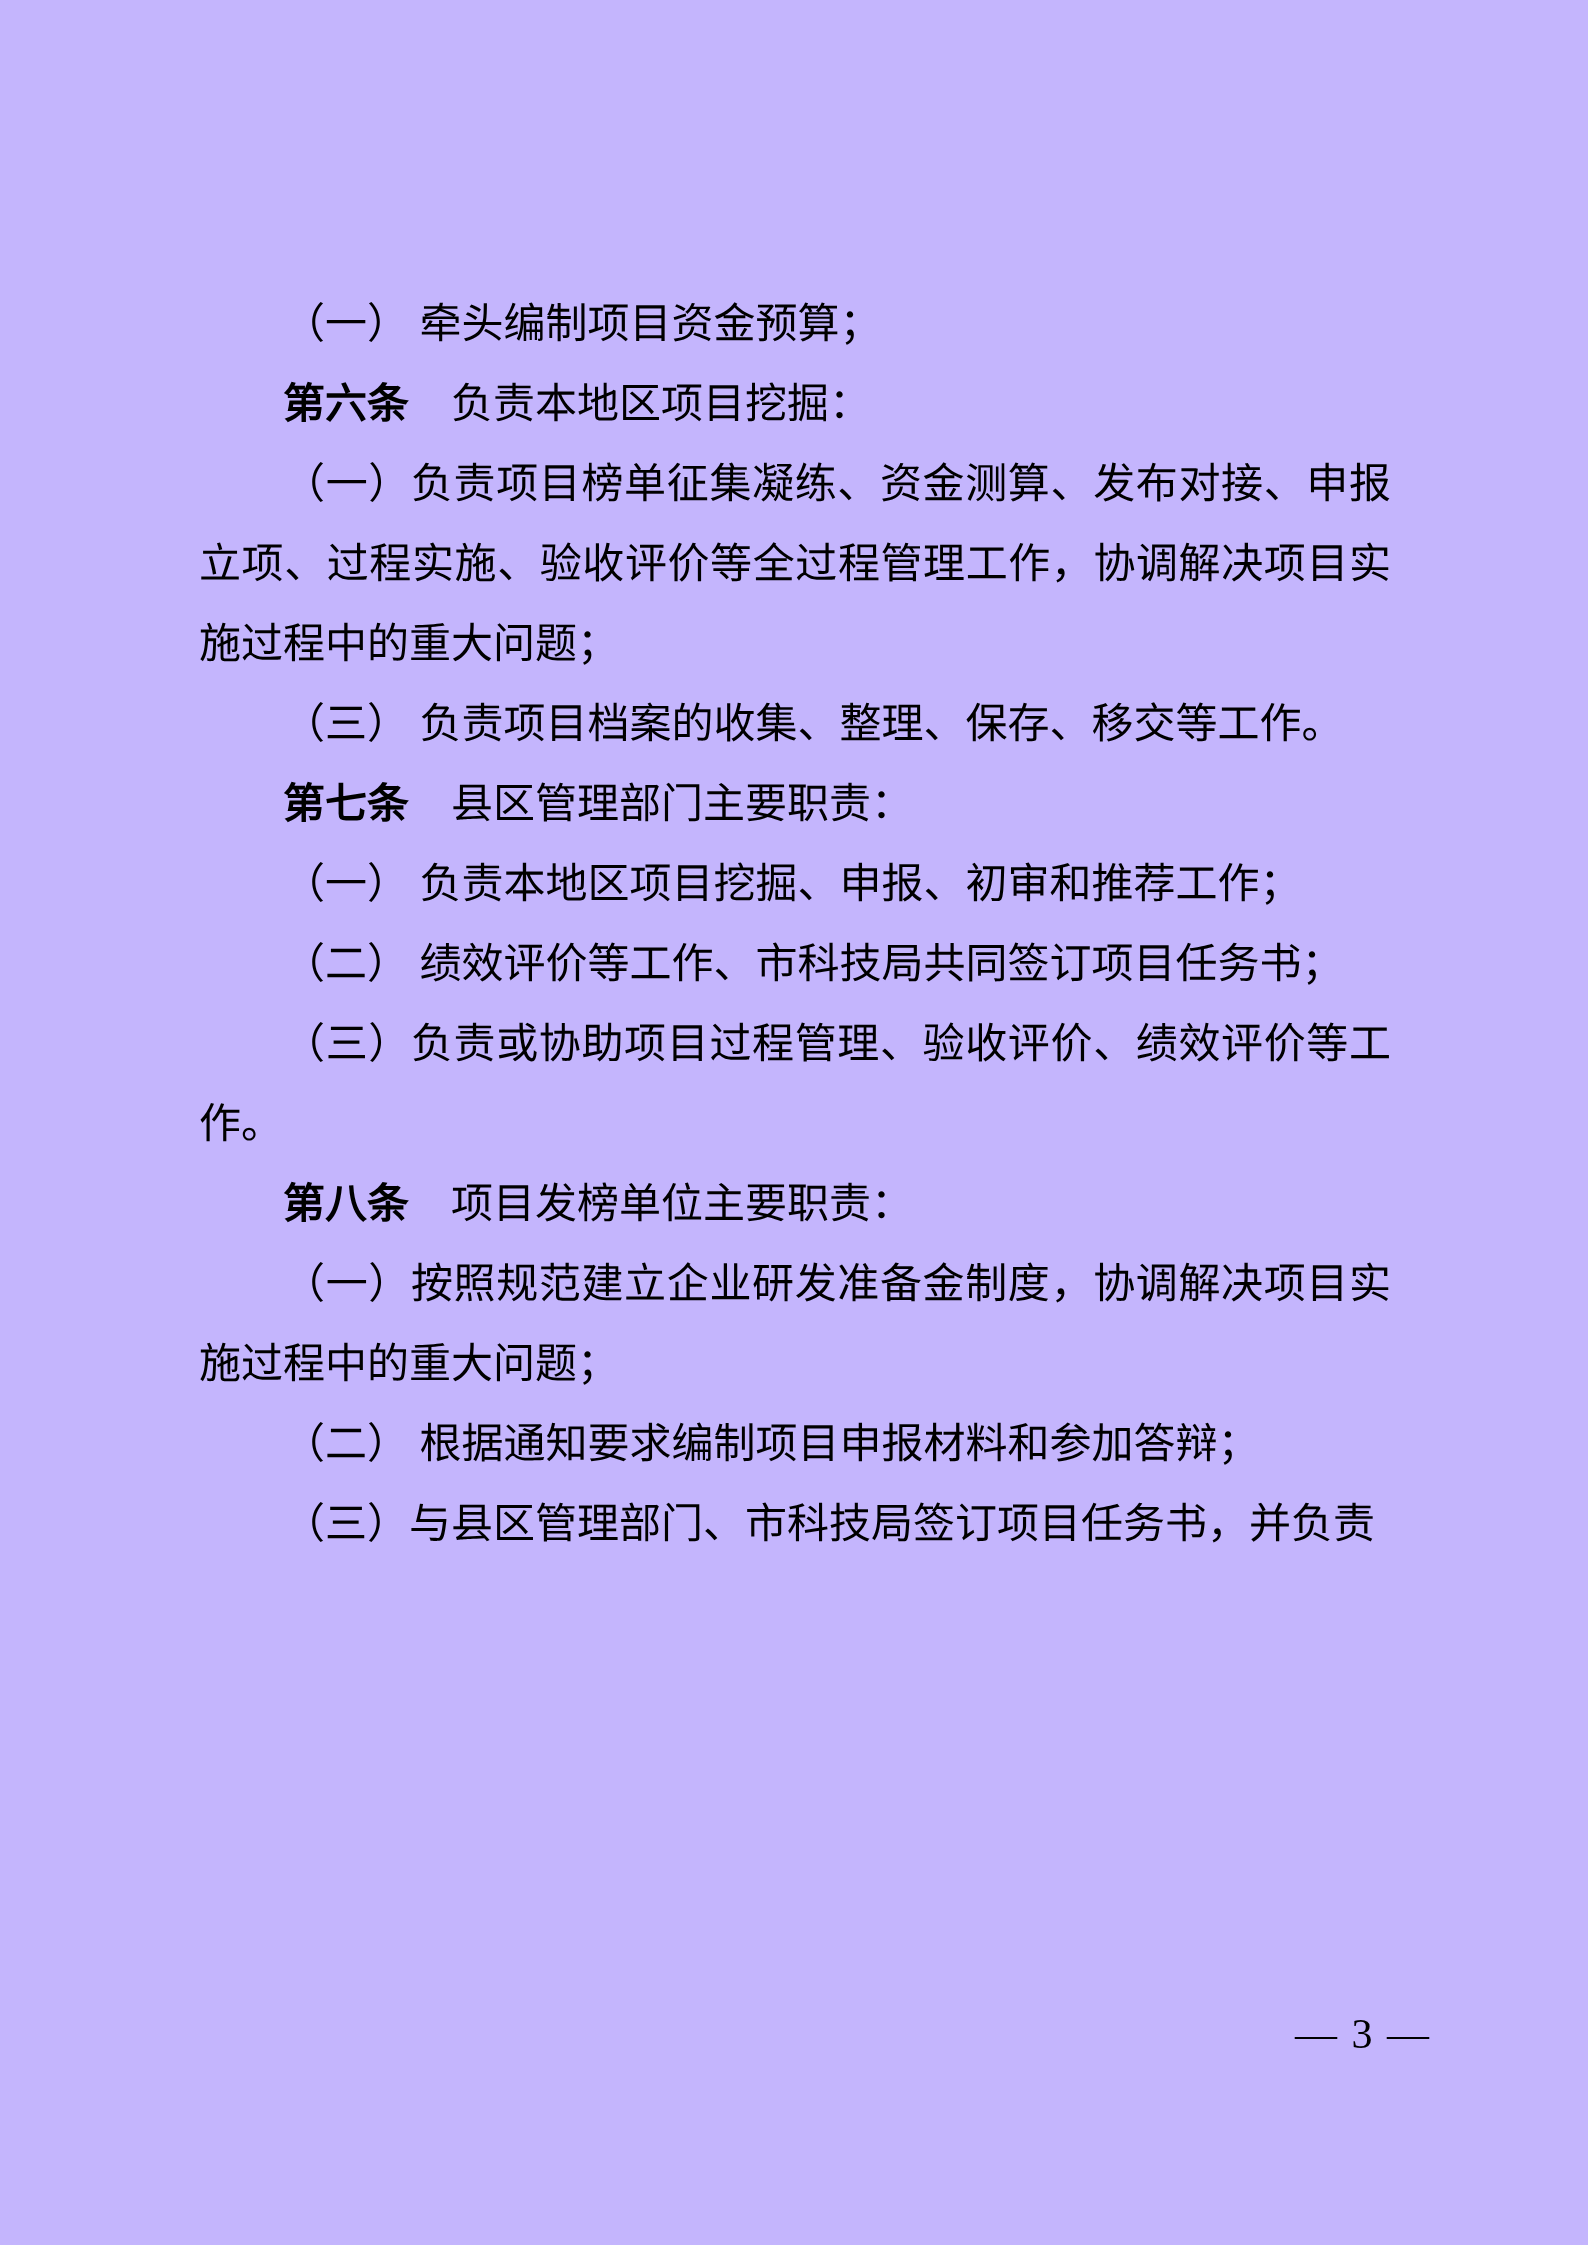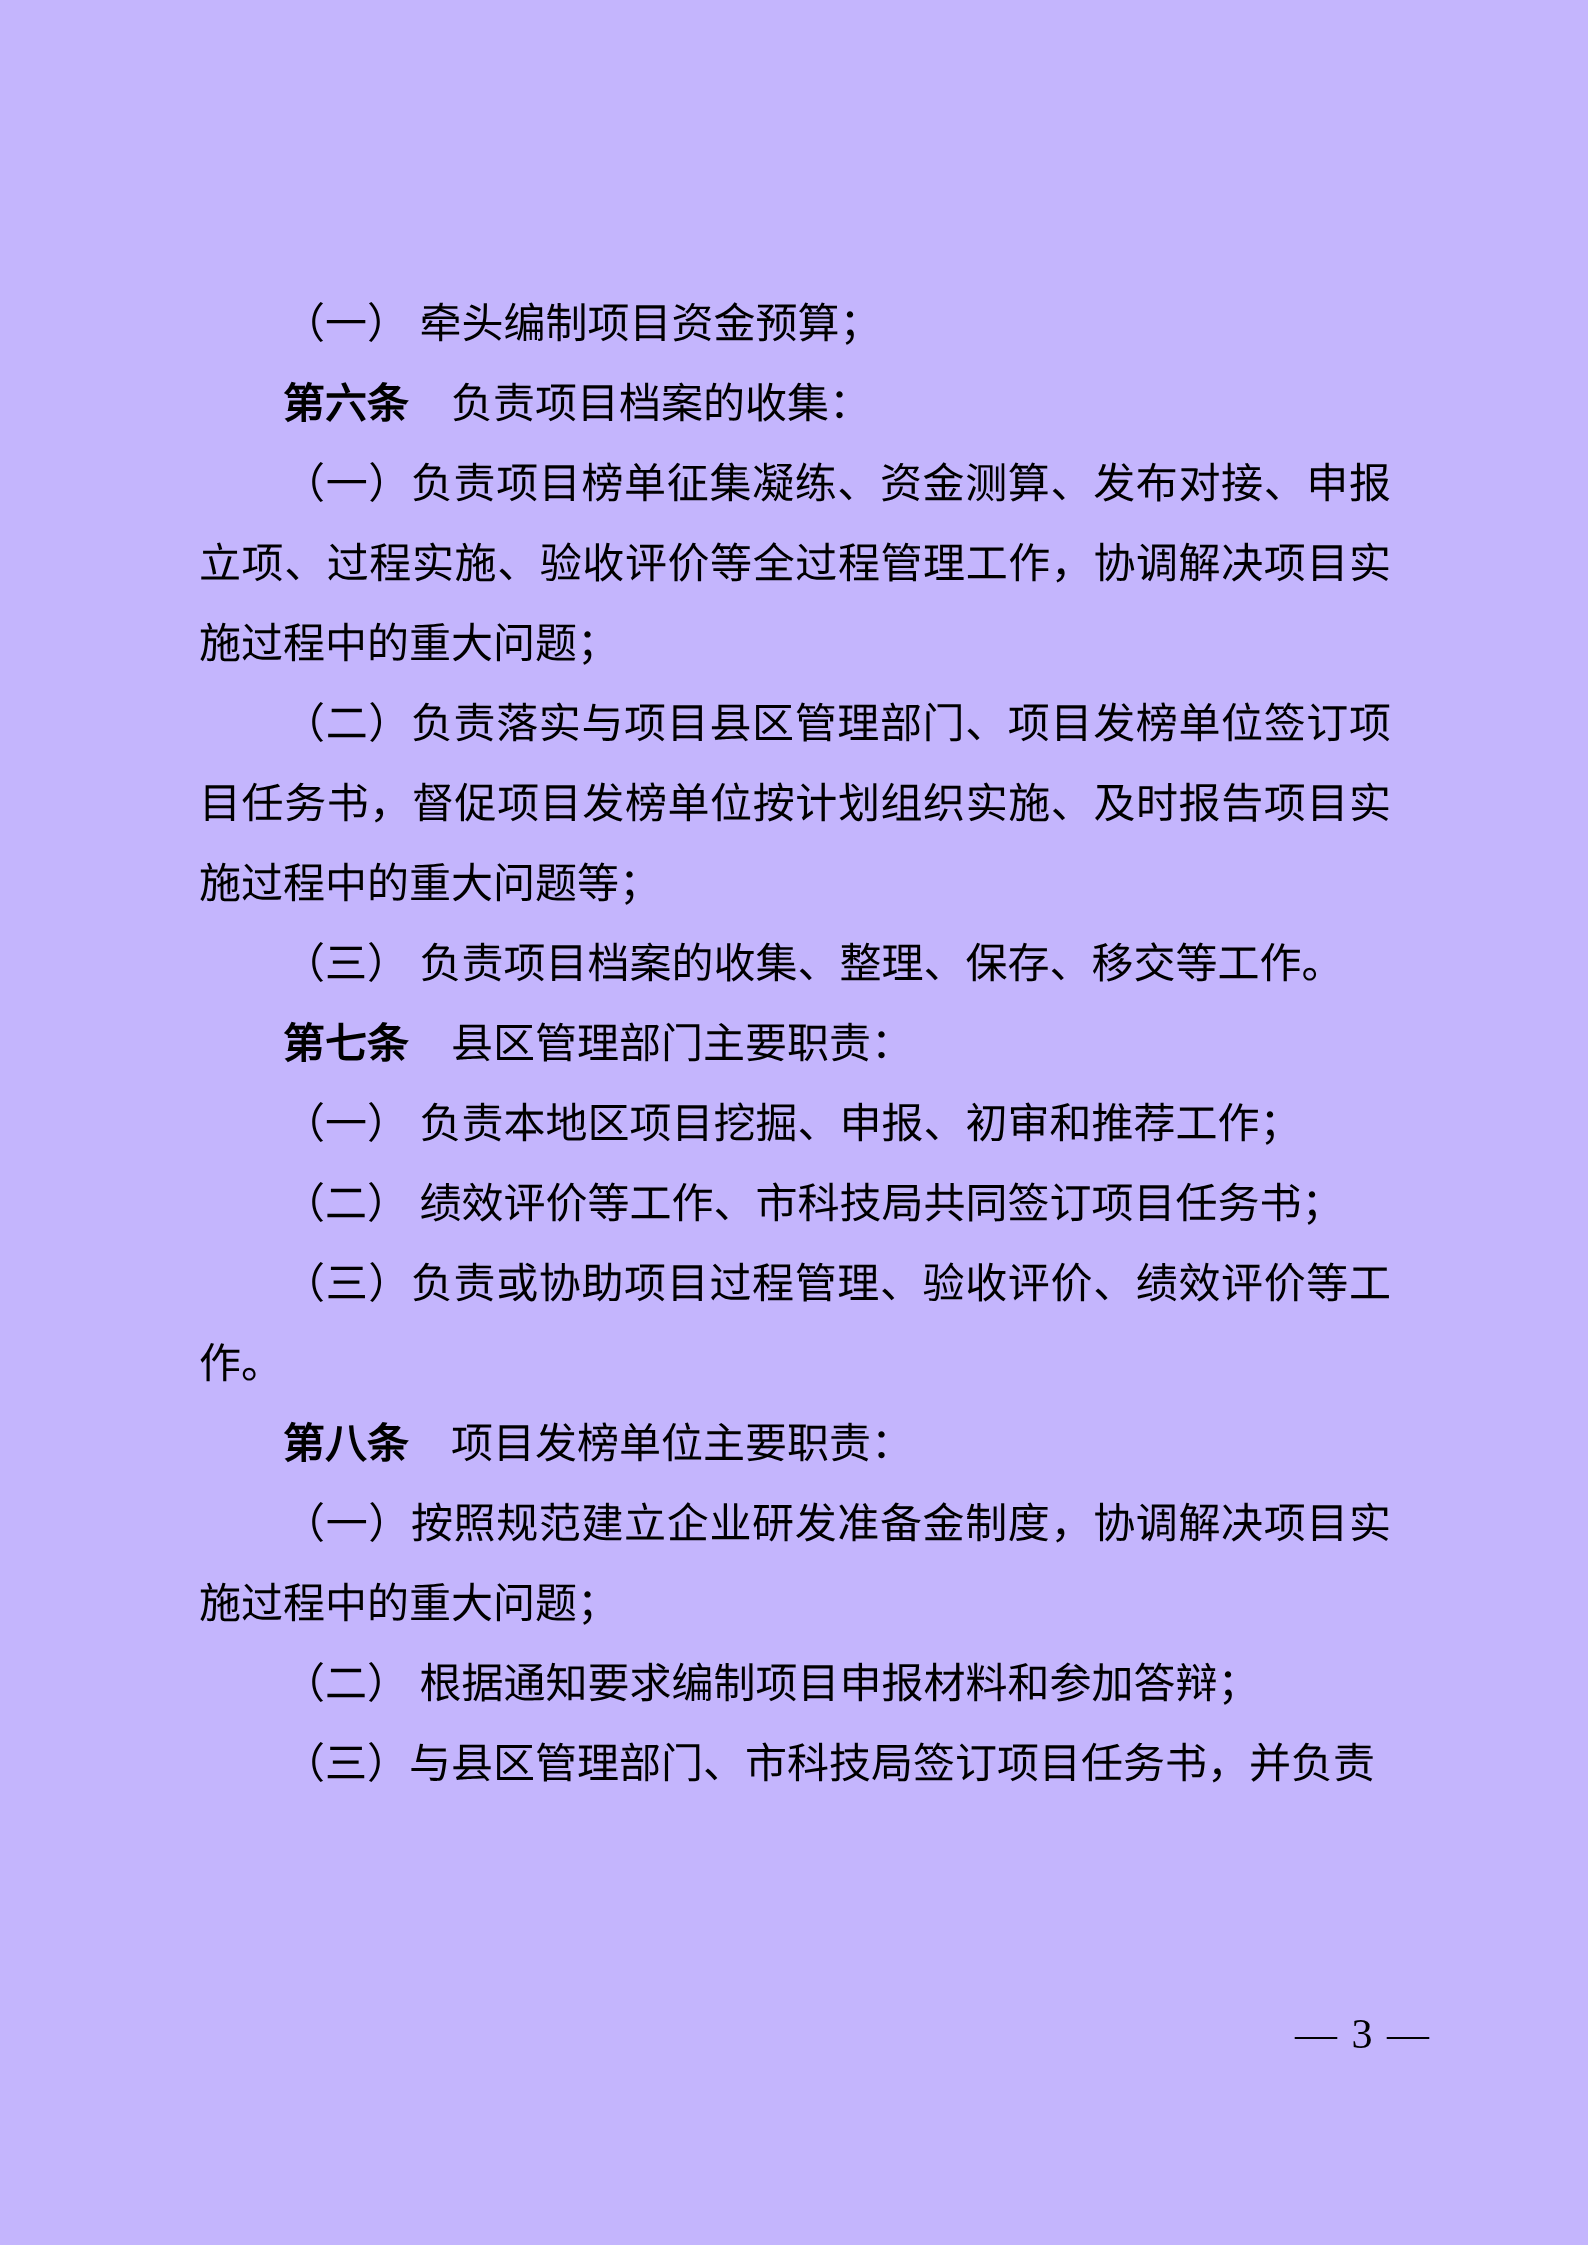--- a/index.html
+++ b/index.html
@@ -48,23 +48,22 @@
     white-space: nowrap;
   }
 </style>
 </head>
 <body>
 
 <div class="page">
 
   <div class="content">
     <p class="para"><b class="lead"></b><span>（一） 牵头编制项目资金预算；</span></p>
-    <p class="para"><b class="lead">第六条</b><span>　负责项目档案的收集：</span></p>
+    <p class="para"><b class="lead">第六条</b><span>　负责本地区项目挖掘：</span></p>
     <p class="para"><b class="lead"></b><span>（一）负责项目榜单征集凝练、资金测算、发布对接、申报立项、过程实施、验收评价等全过程管理工作，协调解决项目实施过程中的重大问题；</span></p>
-    <p class="para"><b class="lead"></b><span>（二）负责落实与项目县区管理部门、项目发榜单位签订项目任务书，督促项目发榜单位按计划组织实施、及时报告项目实施过程中的重大问题等；</span></p>
     <p class="para"><b class="lead"></b><span>（三） 负责项目档案的收集、整理、保存、移交等工作。</span></p>
     <p class="para"><b class="lead">第七条</b><span>　县区管理部门主要职责：</span></p>
     <p class="para"><b class="lead"></b><span>（一） 负责本地区项目挖掘、申报、初审和推荐工作；</span></p>
     <p class="para"><b class="lead"></b><span>（二） 绩效评价等工作、市科技局共同签订项目任务书；</span></p>
     <p class="para"><b class="lead"></b><span>（三）负责或协助项目过程管理、验收评价、绩效评价等工作。</span></p>
     <p class="para"><b class="lead">第八条</b><span>　项目发榜单位主要职责：</span></p>
     <p class="para"><b class="lead"></b><span>（一）按照规范建立企业研发准备金制度，协调解决项目实施过程中的重大问题；</span></p>
     <p class="para"><b class="lead"></b><span>（二） 根据通知要求编制项目申报材料和参加答辩；</span></p>
     <p class="para"><b class="lead"></b><span>（三）与县区管理部门、市科技局签订项目任务书，并负责</span></p>
   </div>

